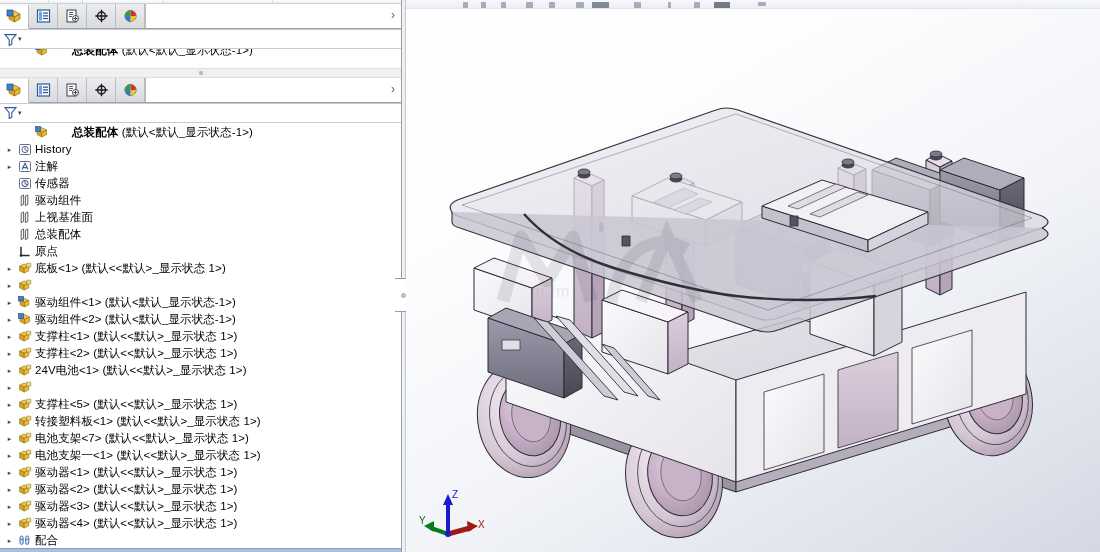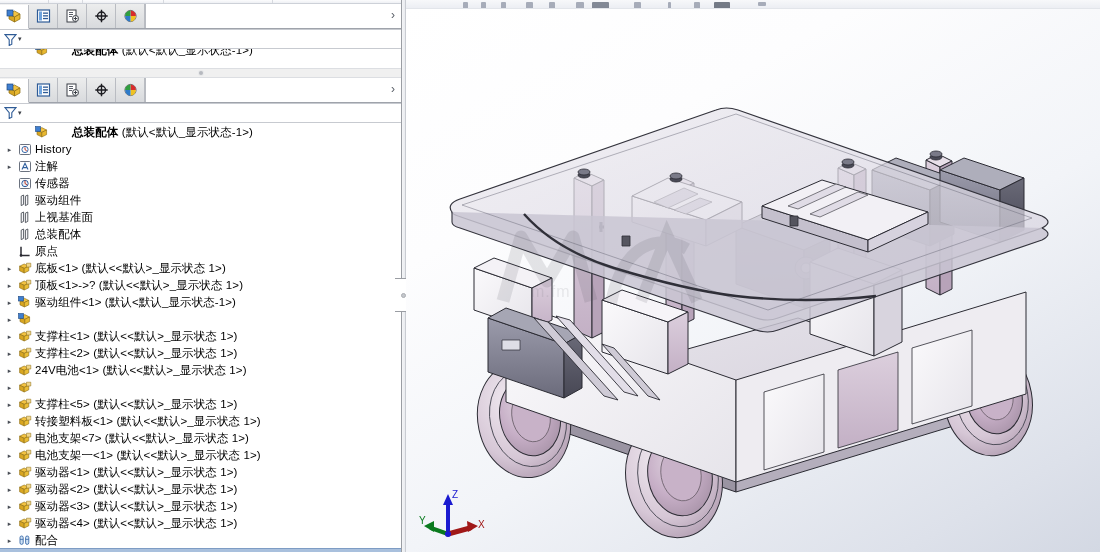--- a/index.html
+++ b/index.html
@@ -474,21 +474,20 @@
           <div class="trow indent-2">
             <span class="arrow">▸</span>
             <span class="ico">
               <svg width="14" height="13" viewBox="0 0 14 13">
                 <polygon points="1.6,4.2 6.2,2 10.8,4.2 6.2,6.4" fill="#f3c342" stroke="#8a6a10" stroke-width=".6"></polygon>
                 <polygon points="1.6,4.2 6.2,6.4 6.2,11 1.6,8.8" fill="#d8a622" stroke="#8a6a10" stroke-width=".6"></polygon>
                 <polygon points="10.8,4.2 6.2,6.4 6.2,11 10.8,8.8" fill="#eabd35" stroke="#8a6a10" stroke-width=".6"></polygon>
                 <polygon points="8.5,1.2 12.8,1.2 12.8,5 8.5,5" fill="#f0d68a" stroke="#8a6a10" stroke-width=".5"></polygon>
               </svg>
             </span>
-            <span class="lbl"><b style="font-weight: 400;">顶板&lt;1&gt;-&gt;?</b><span> (默认&lt;&lt;默认&gt;_显示状态 1&gt;)</span></span>
           </div>
           <div class="trow indent-2">
             <span class="arrow">▸</span>
             <span class="ico">
               <svg width="14" height="13" viewBox="0 0 14 13">
                 <polygon points="2,4.4 6.4,2.3 10.8,4.4 6.4,6.5" fill="#f3c342" stroke="#8a6a10" stroke-width=".6"></polygon>
                 <polygon points="2,4.4 6.4,6.5 6.4,11 2,8.9" fill="#d8a622" stroke="#8a6a10" stroke-width=".6"></polygon>
                 <polygon points="10.8,4.4 6.4,6.5 6.4,11 10.8,8.9" fill="#eabd35" stroke="#8a6a10" stroke-width=".6"></polygon>
                 <rect x="0.4" y="0.4" width="5.2" height="4.6" fill="#3f7fd0" stroke="#204a80" stroke-width=".6"></rect>
               </svg>
@@ -498,20 +497,21 @@
           <div class="trow indent-2">
             <span class="arrow">▸</span>
             <span class="ico">
               <svg width="14" height="13" viewBox="0 0 14 13">
                 <polygon points="2,4 6.8,1.6 11.6,4 6.8,6.4" fill="#f3c342" stroke="#8a6a10" stroke-width=".6"></polygon>
                 <polygon points="2,4 6.8,6.4 6.8,11 2,8.6" fill="#d8a622" stroke="#8a6a10" stroke-width=".6"></polygon>
                 <polygon points="11.6,4 6.8,6.4 6.8,11 11.6,8.6" fill="#e8b830" stroke="#8a6a10" stroke-width=".6"></polygon>
                 <rect x="0.5" y="0.5" width="5" height="5" fill="#3f7fd0" stroke="#204a80" stroke-width=".6"></rect>
               </svg>
             </span>
+            <span class="lbl"><b style="font-weight: 400;">驱动组件&lt;2&gt;</b><span> (默认&lt;默认_显示状态-1&gt;)</span></span>
           </div>
           <div class="trow indent-2">
             <span class="arrow">▸</span>
             <span class="ico">
               <svg width="14" height="13" viewBox="0 0 14 13">
                 <polygon points="1.6,4.2 6.2,2 10.8,4.2 6.2,6.4" fill="#f3c342" stroke="#8a6a10" stroke-width=".6"></polygon>
                 <polygon points="1.6,4.2 6.2,6.4 6.2,11 1.6,8.8" fill="#d8a622" stroke="#8a6a10" stroke-width=".6"></polygon>
                 <polygon points="10.8,4.2 6.2,6.4 6.2,11 10.8,8.8" fill="#eabd35" stroke="#8a6a10" stroke-width=".6"></polygon>
                 <polygon points="8.5,1.2 12.8,1.2 12.8,5 8.5,5" fill="#f0d68a" stroke="#8a6a10" stroke-width=".5"></polygon>
               </svg>

